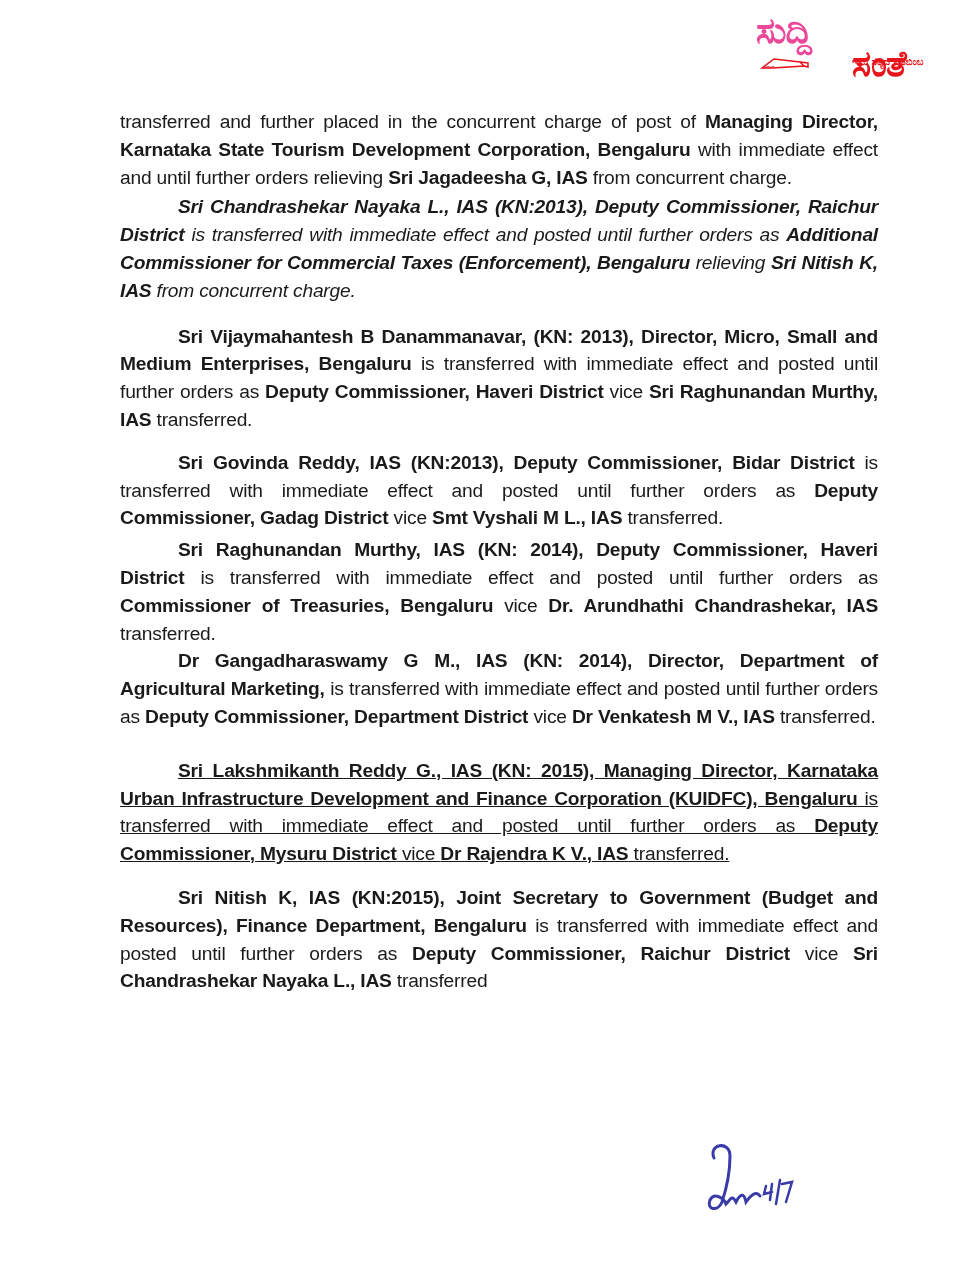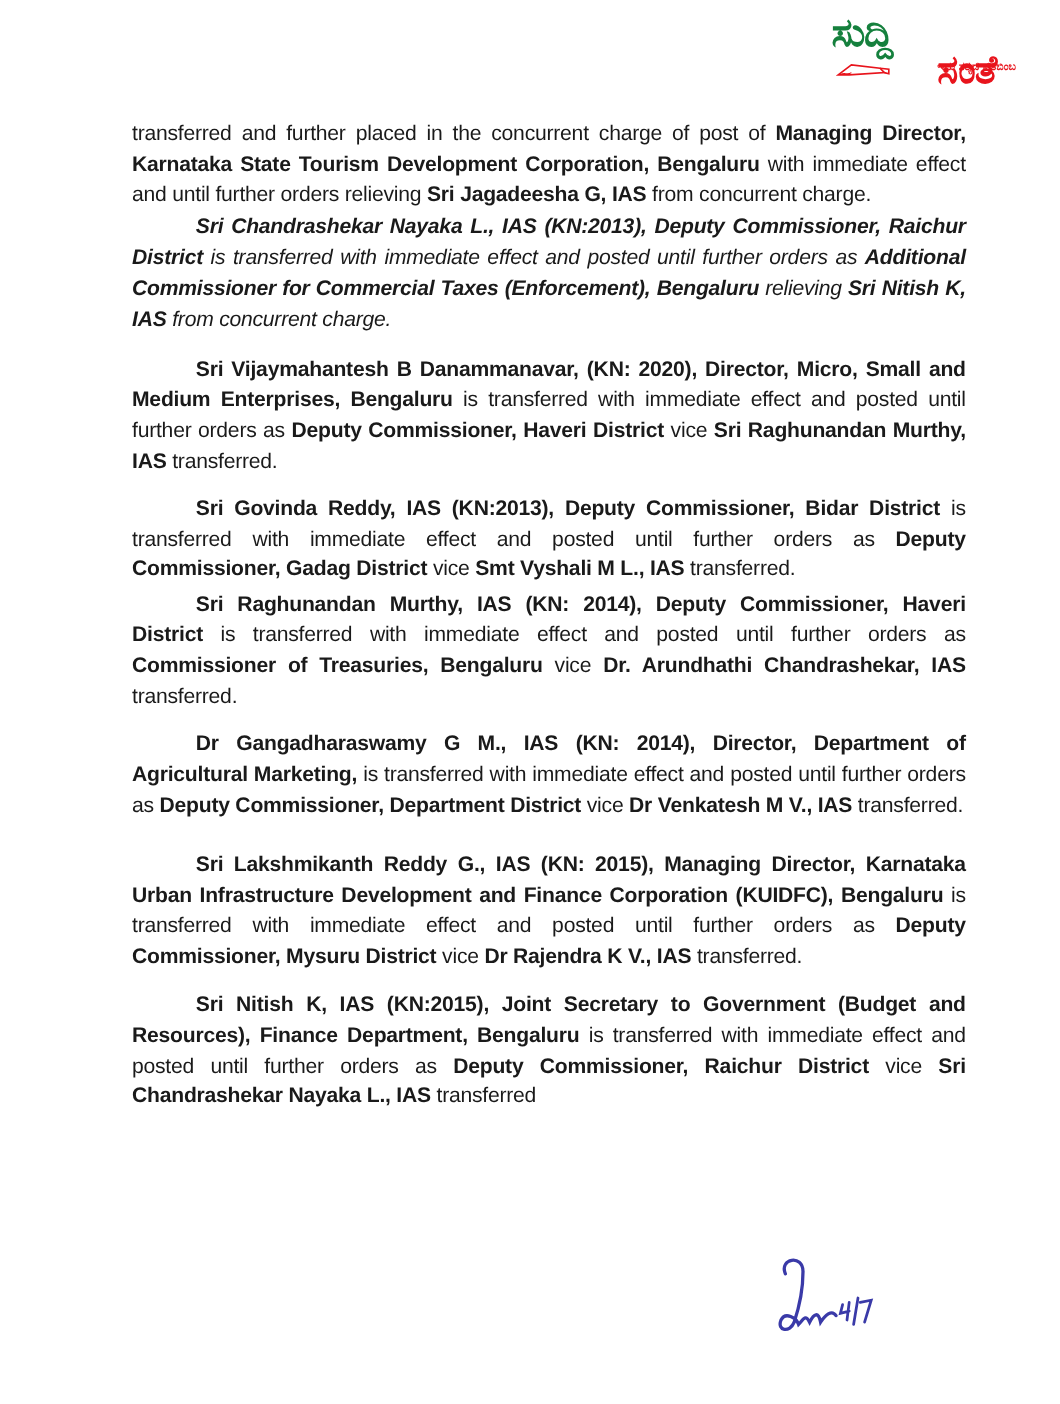--- a/index.html
+++ b/index.html
@@ -1,52 +1,52 @@
 <!DOCTYPE html>
 <html><head>
 <meta charset="utf-8">
 <style>
   html, body { margin: 0; padding: 0; background: #ffffff; }
   body { width: 964px; height: 1276px; position: relative; overflow: hidden; font-family: "Liberation Sans", sans-serif; color: #1a1a1a; }
   .logo { position: absolute; left: 752px; top: 8px; width: 210px; height: 66px; }
-  .logo .w1 { position: absolute; left: 4px; top: 2px; font-family: "DejaVu Sans", sans-serif; font-weight: bold; font-size: 36px; color: #15803d; letter-spacing: -1px; }
+  .logo .w1 { position: absolute; left: 4px; top: 2px; font-family: "DejaVu Sans", sans-serif; font-weight: bold; font-size: 36px; color: #ec4899; letter-spacing: -1px; }
   .logo .w2 { position: absolute; left: 100px; top: 2px; font-family: "DejaVu Sans", sans-serif; font-weight: bold; font-size: 36px; color: #e8141c; letter-spacing: -1px; margin-top: 33px; }
   .logo .tag { position: absolute; left: 100px; top: 48px; font-family: "DejaVu Sans", sans-serif; font-weight: bold; font-size: 10px; color: #e8141c; }
   .logo .pen { position: absolute; left: 8px; top: 48px; width: 50px; height: 14px; }
   .content { position: absolute; left: 120px; top: 108px; width: 758px; }
   .para { font-size: 19.2px; line-height: 27.8px; text-align: justify; margin: 0; font-stretch: condensed; letter-spacing: -0.2px; }
   .para.indent { text-indent: 58px; }
   .para b { font-weight: bold; }
   .p1 { margin-bottom: 2px; }
   .p2 { margin-bottom: 18px; font-style: italic; }
   .p3 { margin-bottom: 15px; }
   .p4 { margin-bottom: 4px; }
-  .p5 { margin-bottom: 16px; }
+  .p5 { margin-bottom: 0; }
   .p6 { margin-bottom: 26px; }
-  .p7 { margin-bottom: 16px; }
+  .p7 { margin-bottom: 16px; text-decoration: underline; }
   .signature { position: absolute; left: 700px; top: 1138px; width: 130px; height: 80px; }
 </style>
 </head>
 <body>
 
 <div class="logo">
   <span class="w1">ಸುದ್ದಿ</span>
   <span class="w2">ಸಂತೆ</span>
   <svg class="pen" viewBox="0 0 50 14">
     <path d="M2 12 L14 3 L40 6 L44 10 L12 12 Z" fill="none" stroke="#e8141c" stroke-width="1.5"></path>
     <path d="M40 6 L48 7 L48 11 L44 10" fill="none" stroke="#e8141c" stroke-width="1.5"></path>
     <path d="M4 12 C8 9 10 13 14 10" fill="none" stroke="#e8141c" stroke-width="1"></path>
   </svg>
   <span class="tag">ಇದು ಸತ್ಯದ ಪ್ರತಿಬಿಂಬ</span>
 </div>
 
 <div class="content">
   <p class="para p1"><span>transferred and further placed in the concurrent charge of post of </span><b>Managing Director, Karnataka State Tourism Development Corporation, Bengaluru</b><span> with immediate effect and until further orders relieving </span><b>Sri Jagadeesha G, IAS</b><span> from concurrent charge.</span></p>
   <p class="para indent p2"><b>Sri Chandrashekar Nayaka L., IAS (KN:2013), Deputy Commissioner, Raichur District</b><span> is transferred with immediate effect and posted until further orders as </span><b>Additional Commissioner for Commercial Taxes (Enforcement), Bengaluru</b><span> relieving </span><b>Sri Nitish K, IAS</b><span> from concurrent charge.</span></p>
-  <p class="para indent p3"><b>Sri Vijaymahantesh B Danammanavar, (KN: 2020), Director, Micro, Small and Medium Enterprises, Bengaluru</b><span> is transferred with immediate effect and posted until further orders as </span><b>Deputy Commissioner, Haveri District</b><span> vice </span><b>Sri Raghunandan Murthy, IAS</b><span> transferred.</span></p>
+  <p class="para indent p3"><b>Sri Vijaymahantesh B Danammanavar, (KN: 2013), Director, Micro, Small and Medium Enterprises, Bengaluru</b><span> is transferred with immediate effect and posted until further orders as </span><b>Deputy Commissioner, Haveri District</b><span> vice </span><b>Sri Raghunandan Murthy, IAS</b><span> transferred.</span></p>
   <p class="para indent p4"><b>Sri Govinda Reddy, IAS (KN:2013), Deputy Commissioner, Bidar District</b><span> is transferred with immediate effect and posted until further orders as </span><b>Deputy Commissioner, Gadag District</b><span> vice </span><b>Smt Vyshali M L., IAS</b><span> transferred.</span></p>
   <p class="para indent p5"><b>Sri Raghunandan Murthy, IAS (KN: 2014), Deputy Commissioner, Haveri District</b><span> is transferred with immediate effect and posted until further orders as </span><b>Commissioner of Treasuries, Bengaluru</b><span> vice </span><b>Dr. Arundhathi Chandrashekar, IAS</b><span> transferred.</span></p>
   <p class="para indent p6"><b>Dr Gangadharaswamy G M., IAS (KN: 2014), Director, Department of Agricultural Marketing,</b><span> is transferred with immediate effect and posted until further orders as </span><b>Deputy Commissioner, Department District</b><span> vice </span><b>Dr Venkatesh M V., IAS</b><span> transferred.</span></p>
   <p class="para indent p7"><b>Sri Lakshmikanth Reddy G., IAS (KN: 2015), Managing Director, Karnataka Urban Infrastructure Development and Finance Corporation (KUIDFC), Bengaluru</b><span> is transferred with immediate effect and posted until further orders as </span><b>Deputy Commissioner, Mysuru District</b><span> vice </span><b>Dr Rajendra K V., IAS</b><span> transferred.</span></p>
   <p class="para indent"><b>Sri Nitish K, IAS (KN:2015), Joint Secretary to Government (Budget and Resources), Finance Department, Bengaluru</b><span> is transferred with immediate effect and posted until further orders as </span><b>Deputy Commissioner, Raichur District</b><span> vice </span><b>Sri Chandrashekar Nayaka L., IAS</b><span> transferred</span></p>
 </div>
 
 <svg class="signature" viewBox="0 0 130 80">
   <path d="M14 20 C8 6 30 2 30 18 C30 34 26 52 22 64 C18 74 6 72 10 62 C14 54 24 60 26 66 C30 62 32 56 36 64 C40 56 44 54 46 64 C50 58 56 52 60 58" fill="none" stroke="#3a3aa8" stroke-width="3" stroke-linecap="round"></path>
   <path d="M66 48 L64 56 L72 54 M72 46 L70 62 M80 42 L76 66 M82 46 L92 44 L86 64" fill="none" stroke="#3a3aa8" stroke-width="2.5" stroke-linecap="round"></path>

